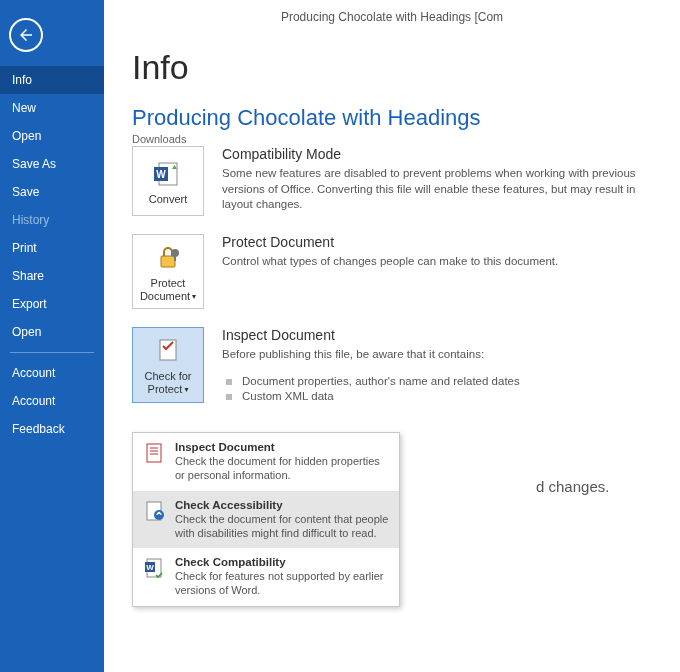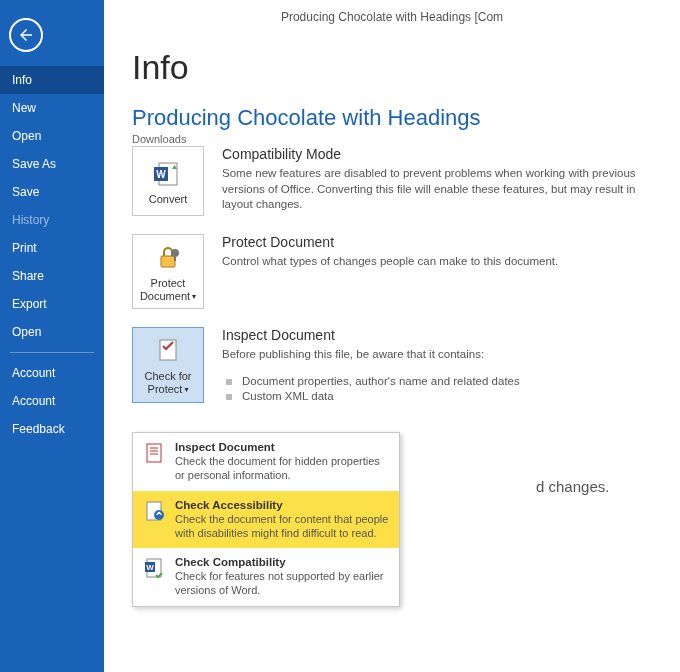--- a/index.html
+++ b/index.html
@@ -88,21 +88,21 @@
     border: 1px solid #c8c8c8;
     box-shadow: 2px 2px 5px rgba(0,0,0,0.2);
     z-index: 10;
   }
   .dd-item {
     display: flex; gap: 8px;
     padding: 8px 10px;
     cursor: pointer;
     align-items: flex-start;
   }
-  .dd-item.hover { background: #fde047; }
+  .dd-item.hover { background: #e5e5e5; }
   .dd-icon { width: 24px; height: 24px; flex-shrink: 0; display: flex; align-items: center; justify-content: center; }
   .dd-text { flex: 1; }
   .dd-title { font-weight: 600; font-size: 11.5px; color: #333; margin-bottom: 1px; }
   .dd-desc { font-size: 11px; color: #555; line-height: 1.3; }
   .trailing-text { font-size: 15px; color: #555; position: absolute; left: 536px; top: 478px; }
 </style>
 </head>
 <body>
 
 <div class="titlebar">Producing Chocolate with Headings [Com</div>

